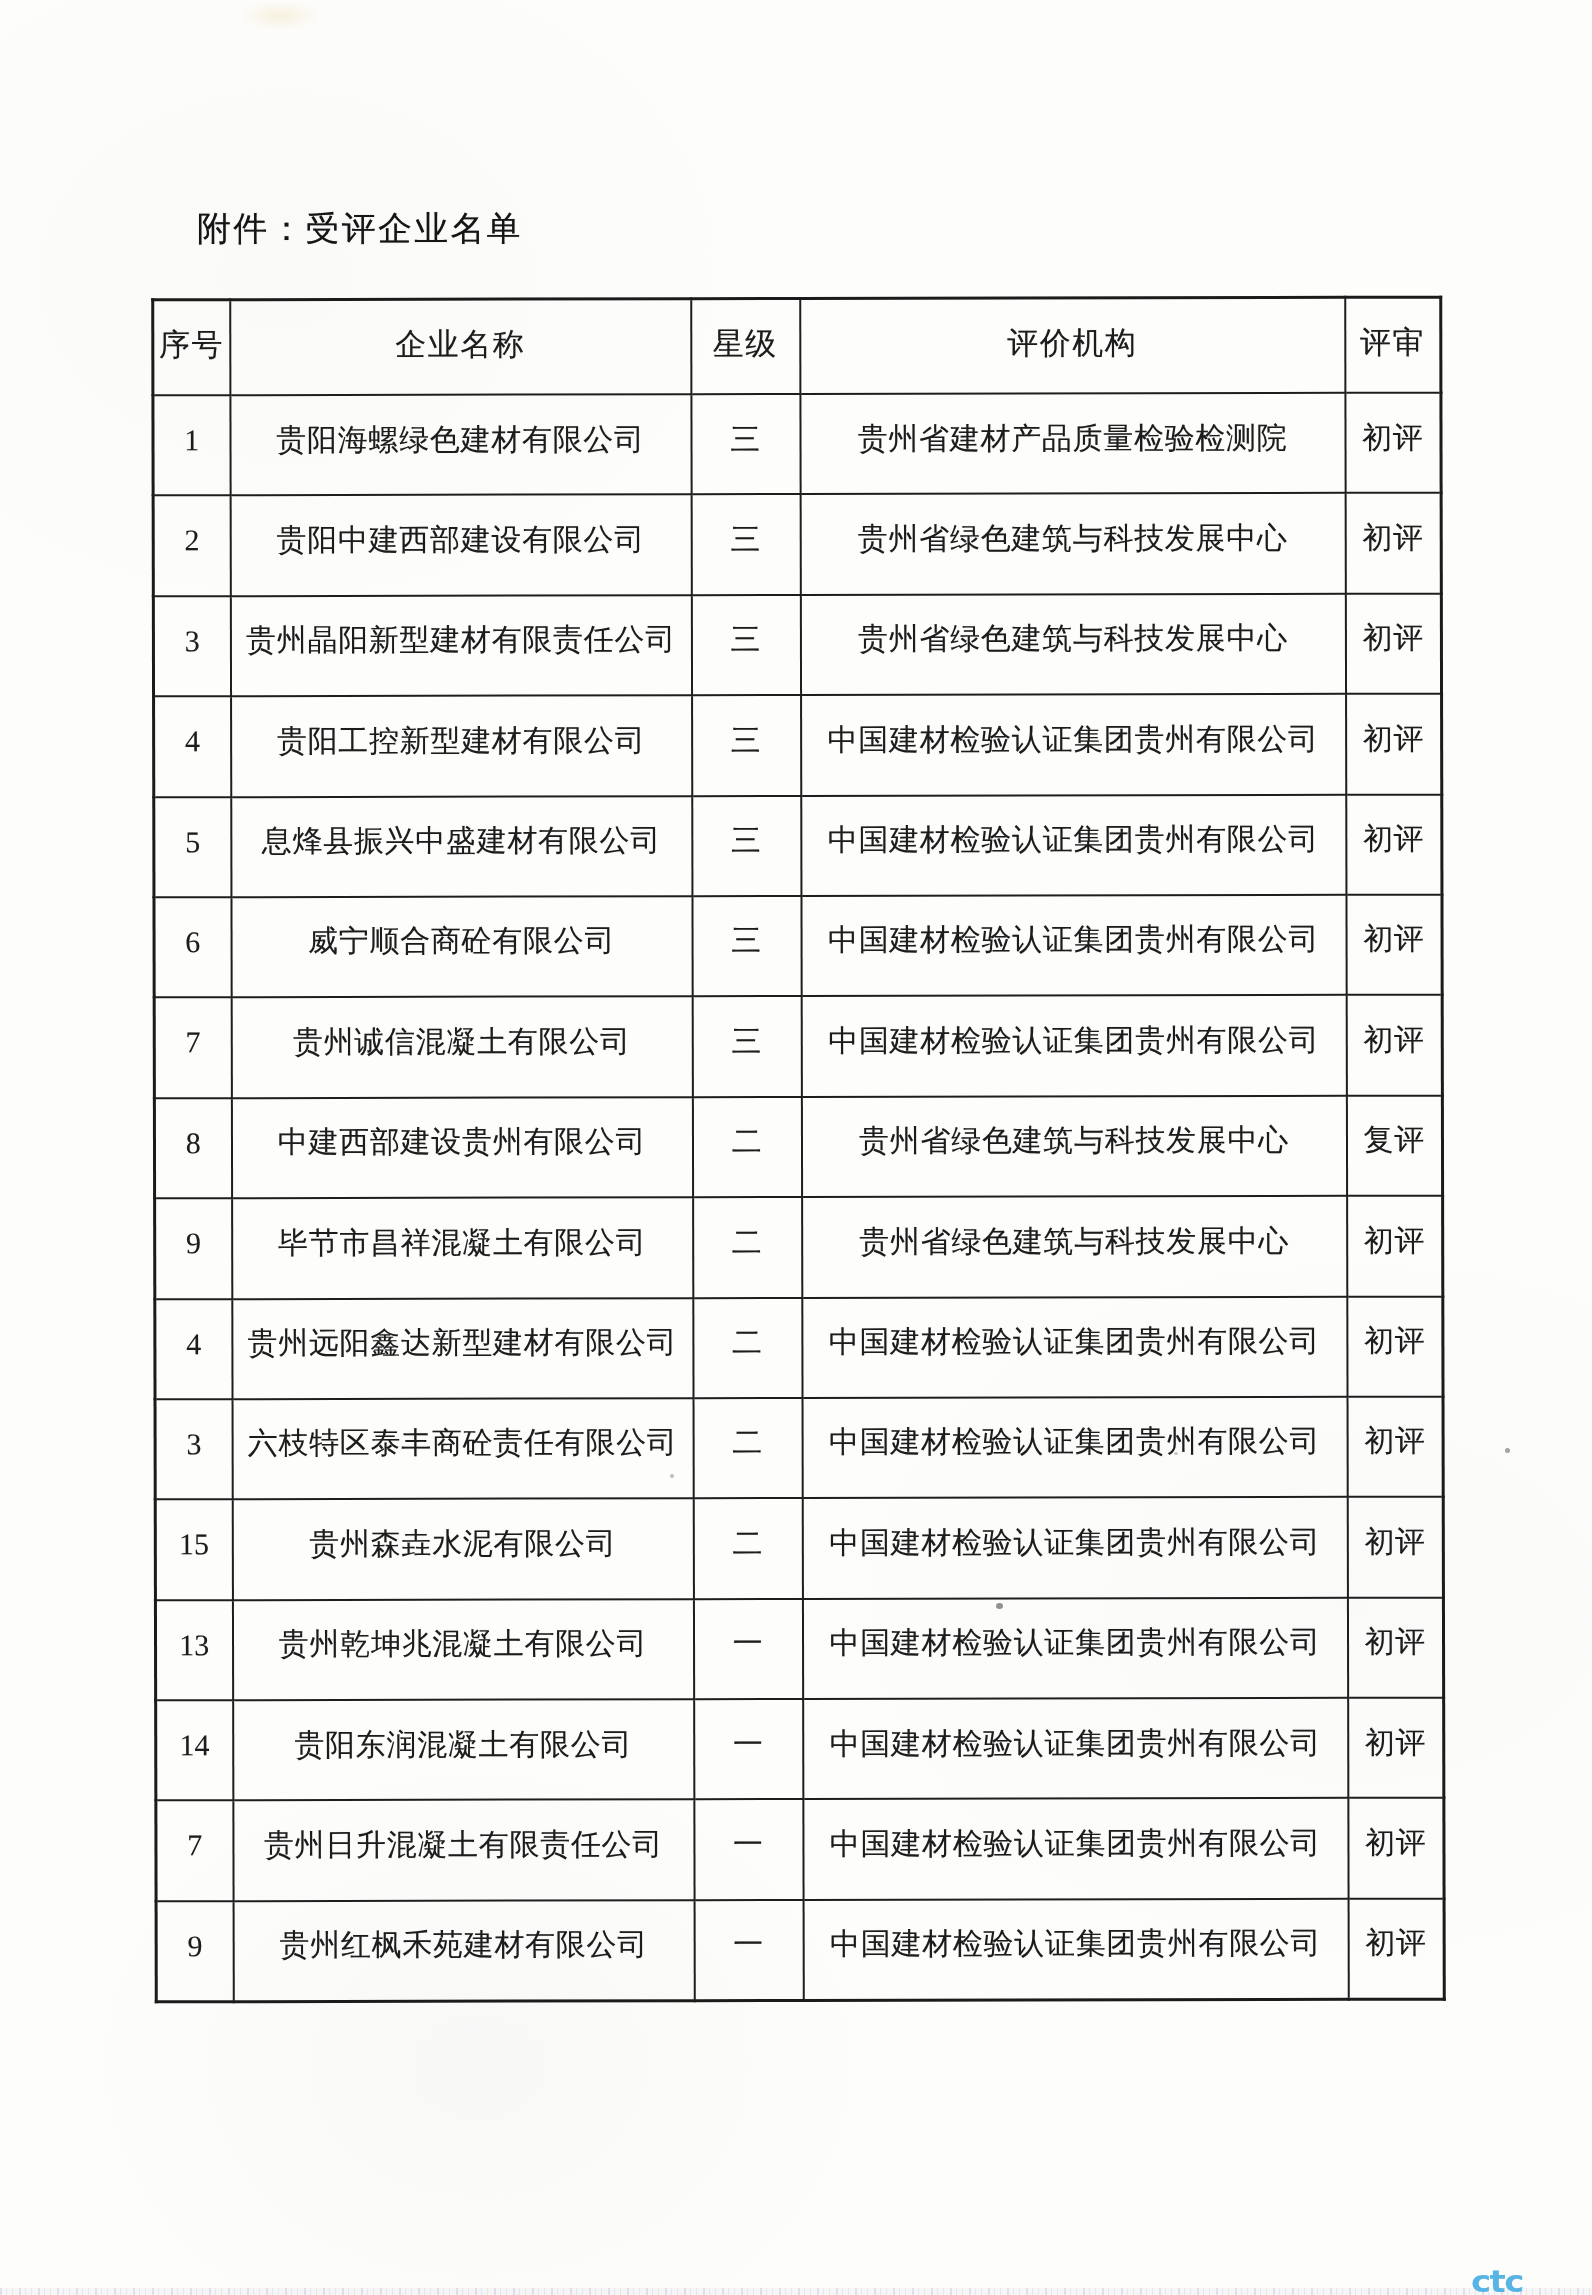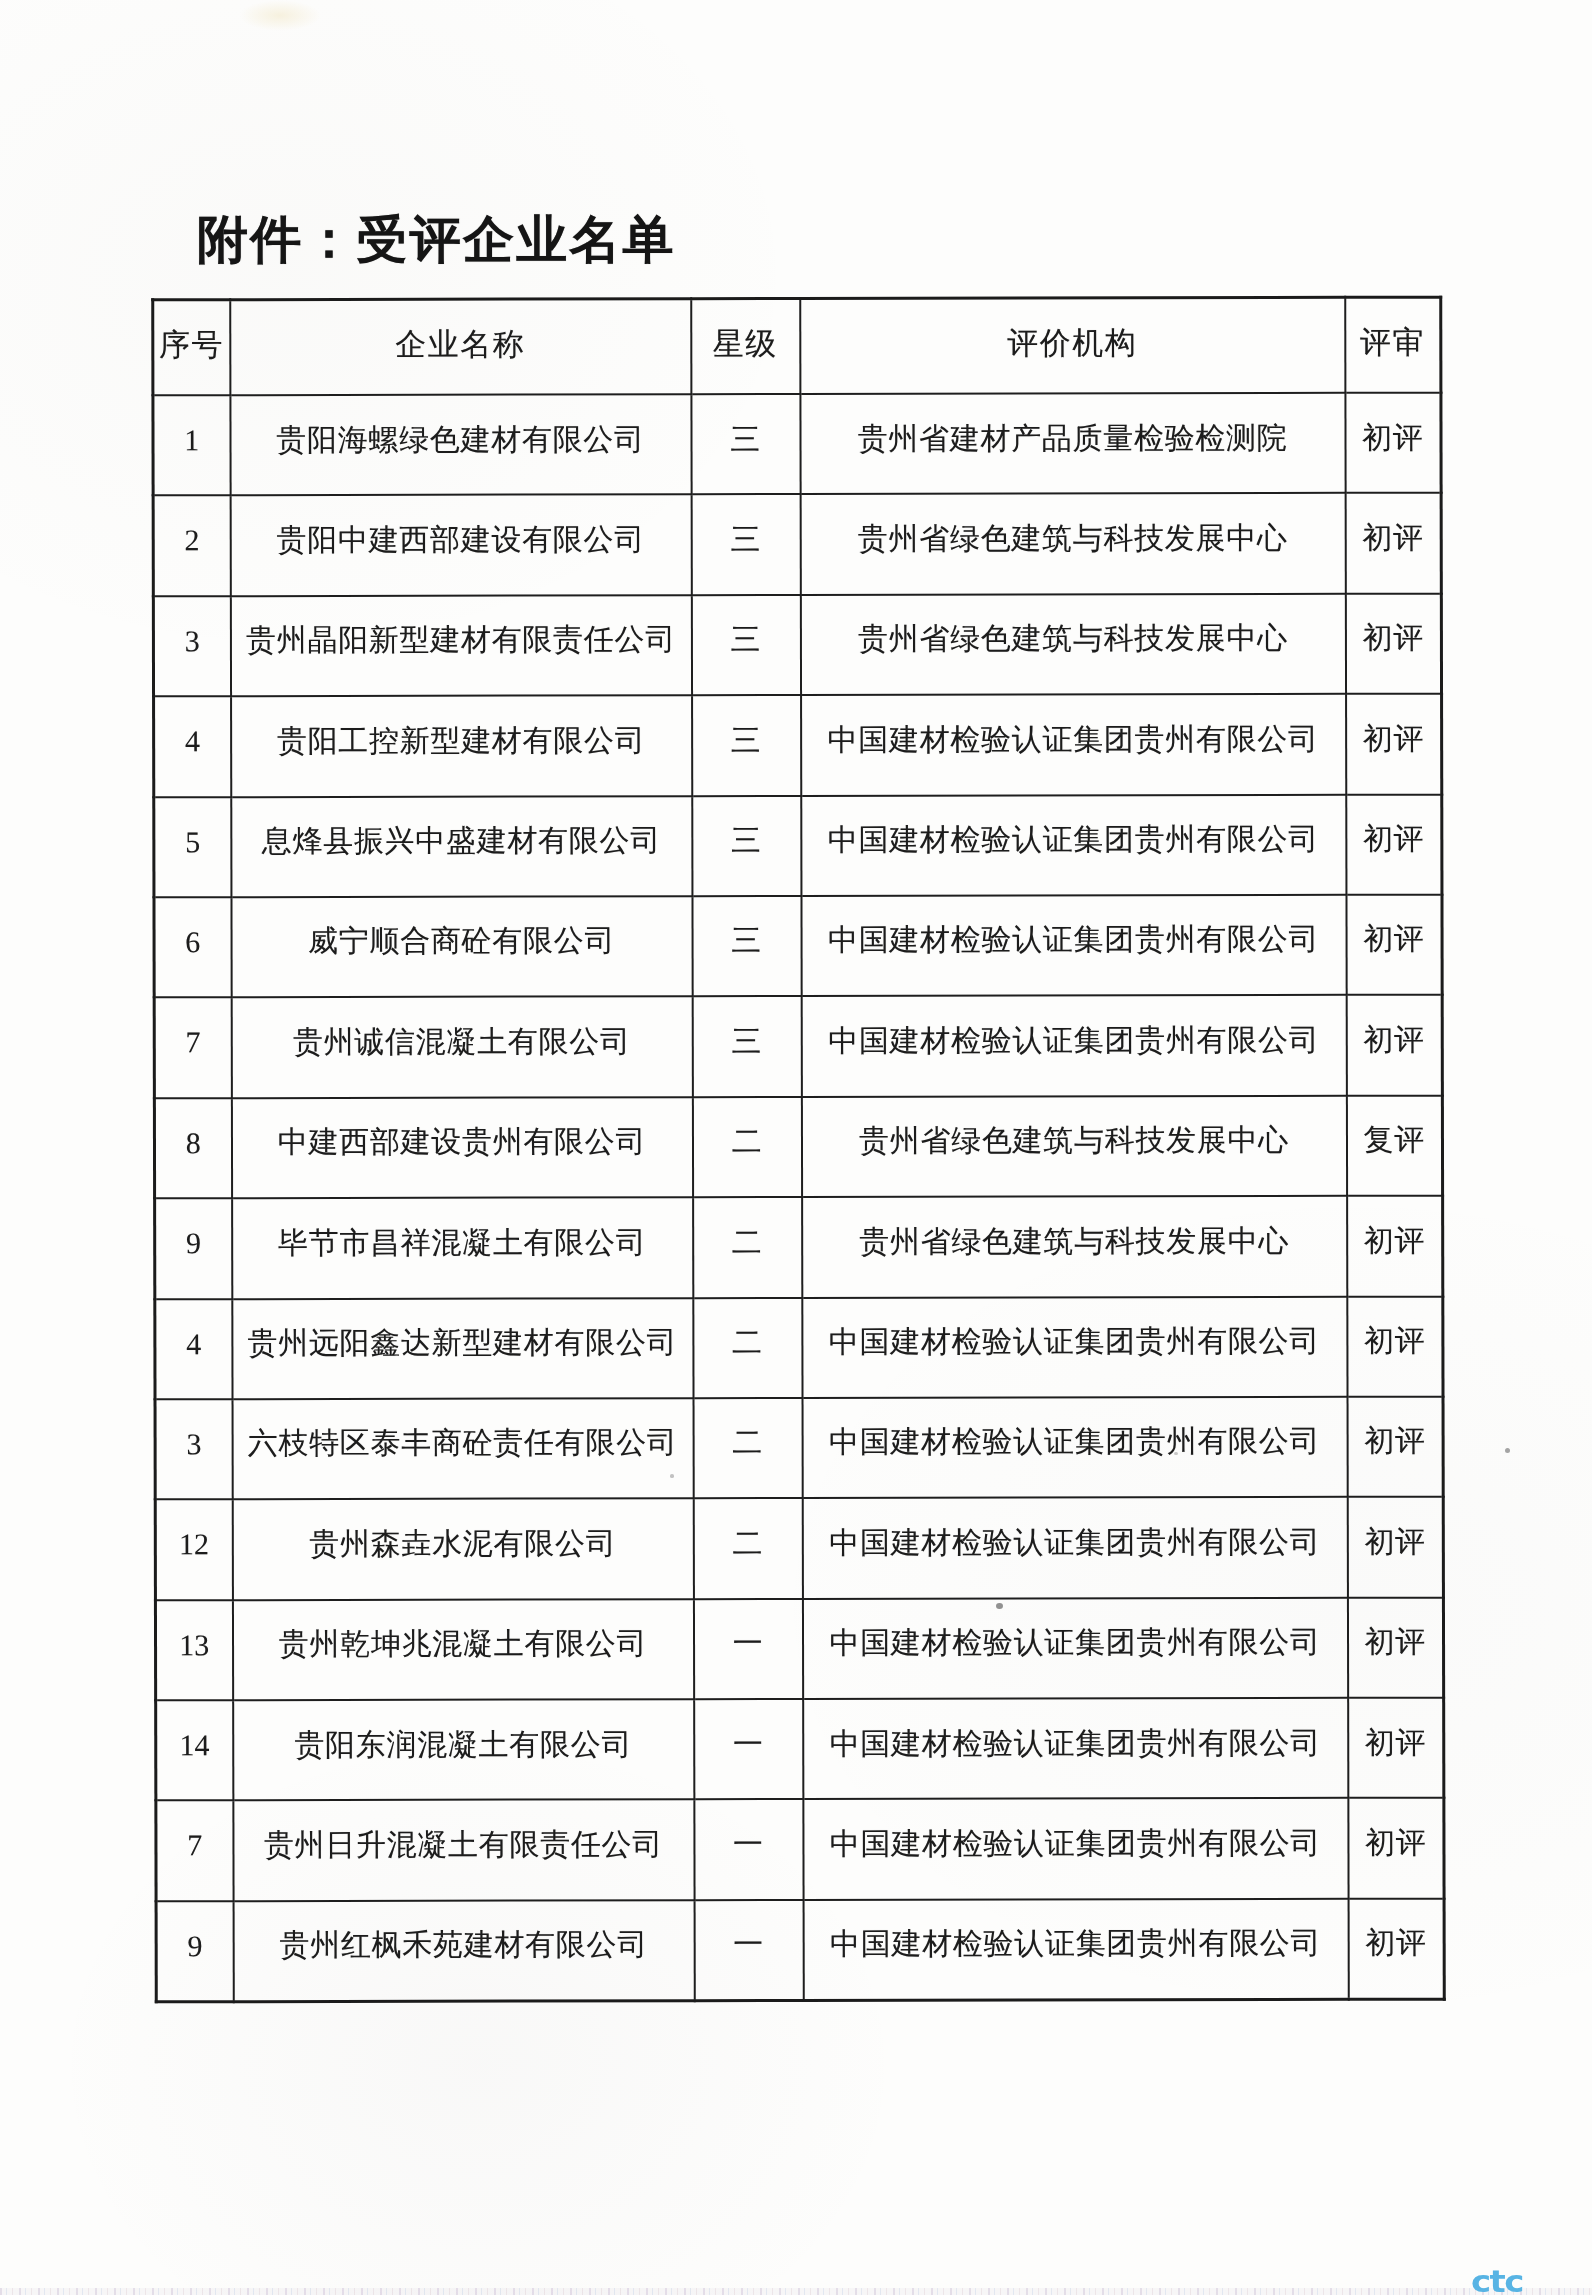--- a/index.html
+++ b/index.html
@@ -21,22 +21,22 @@
       radial-gradient(ellipse 890px 667px at 18% 12%, rgba(120,110,100,0.025), transparent 60%),
       radial-gradient(ellipse 1038px 741px at 85% 70%, rgba(100,100,110,0.02), transparent 60%),
       radial-gradient(ellipse 667px 519px at 30% 90%, rgba(110,100,110,0.03), transparent 65%),
       #fdfdfc;
   }
   .doc-title {
     position: absolute;
     left: 197px;
     top: 206px;
     font-family: "Liberation Sans", sans-serif;
-    font-weight: 700;
-    font-size: 51px;
+    font-weight: 400;
+    font-size: 34px;
     letter-spacing: 2.2px;
     color: #151515;
     text-shadow: 0 0 0.7px rgba(0,0,0,0.55);
     white-space: nowrap;
   }
   .table-wrap {
     position: absolute;
     left: 153px;
     top: 297px;
     transform: rotate(-0.12deg);
@@ -223,21 +223,21 @@
           <td class="c-review">初评</td>
         </tr>
         <tr>
           <td class="c-no">3</td>
           <td class="c-company">六枝特区泰丰商砼责任有限公司</td>
           <td class="c-star">二</td>
           <td class="c-agency">中国建材检验认证集团贵州有限公司</td>
           <td class="c-review">初评</td>
         </tr>
         <tr>
-          <td class="c-no">12</td>
+          <td class="c-no">15</td>
           <td class="c-company">贵州森垚水泥有限公司</td>
           <td class="c-star">二</td>
           <td class="c-agency">中国建材检验认证集团贵州有限公司</td>
           <td class="c-review">初评</td>
         </tr>
         <tr>
           <td class="c-no">13</td>
           <td class="c-company">贵州乾坤兆混凝土有限公司</td>
           <td class="c-star">一</td>
           <td class="c-agency">中国建材检验认证集团贵州有限公司</td>

